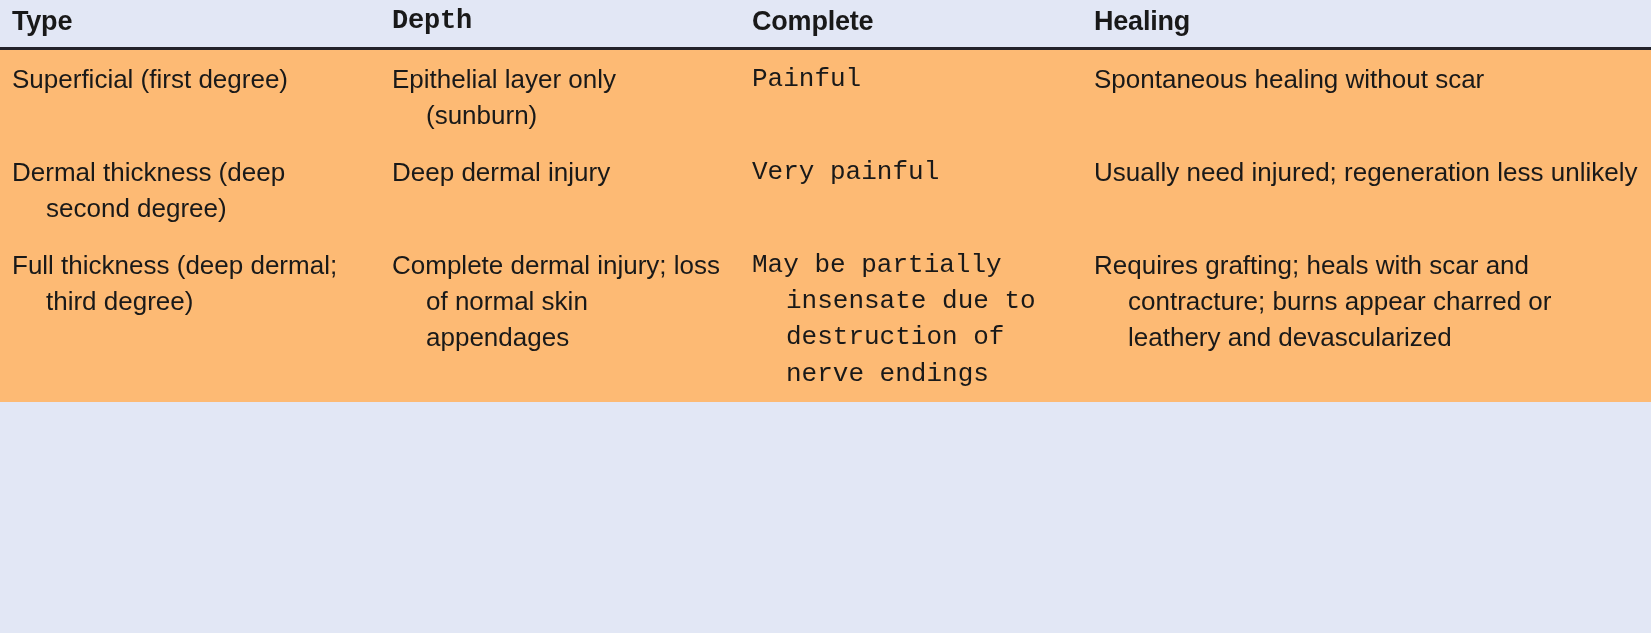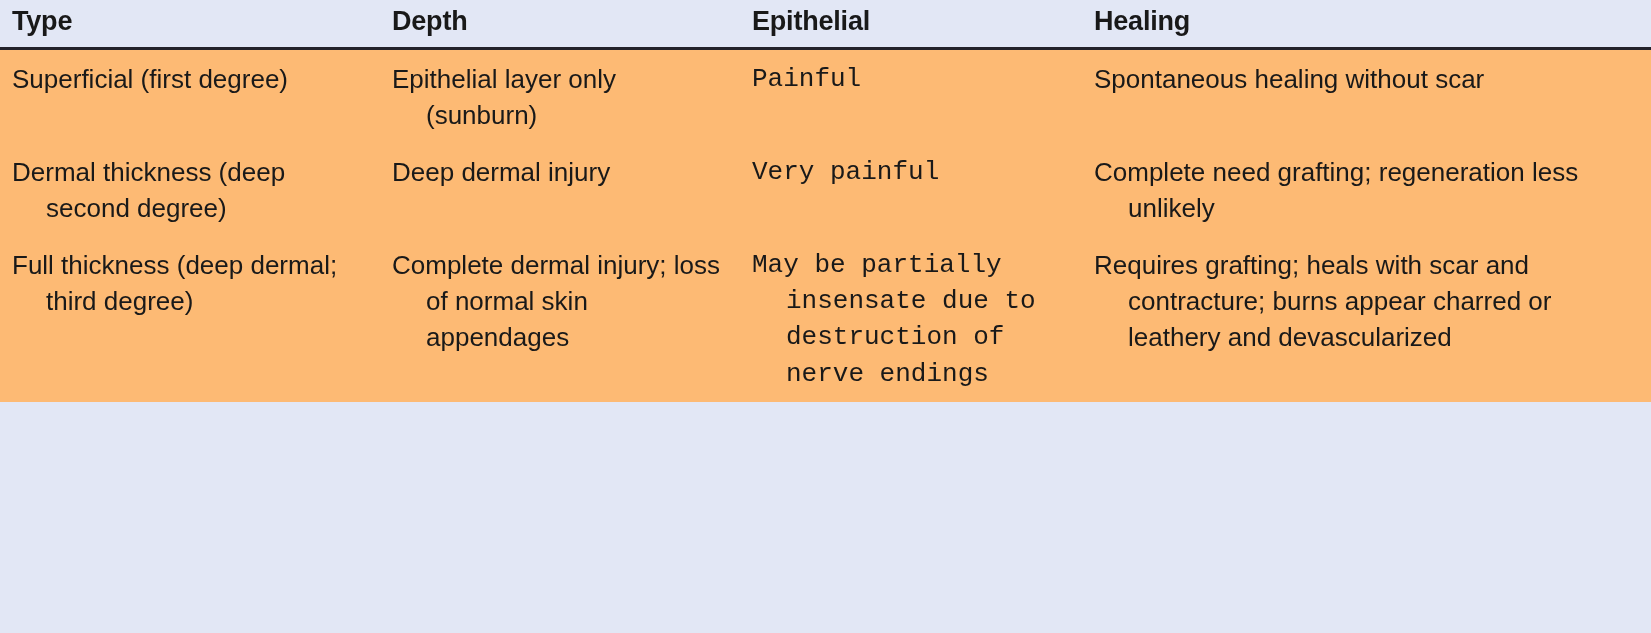--- a/index.html
+++ b/index.html
@@ -37,21 +37,21 @@
     vertical-align: bottom;
     font-weight: bold;
     font-size: 27px;
     line-height: 1.0;
     padding: 8px 10px 12px 12px;
     background: #e2e7f5;
     border-bottom: 3px solid #23232b;
     letter-spacing: -0.2px;
   }
   thead th.h-type  { padding-left: 12px; }
-  thead th.h-depth { padding-left: 14px; }
+  thead th.h-depth { padding-left: 14px; font-family: Liberation Mono, monospace; }
   thead th.h-sens  { padding-left: 12px; }
   thead th.h-heal  { padding-left: 14px; margin-top: 44px; }
 
   tbody td {
     vertical-align: top;
     font-size: 26px;
     line-height: 1.40;
     background: #fdba74;
     border: none;
     padding: 10px 10px 10px 12px;
@@ -73,36 +73,36 @@
     <colgroup>
       <col class="c-type">
       <col class="c-depth">
       <col class="c-sens">
       <col class="c-heal">
     </colgroup>
     <thead>
       <tr>
         <th class="h-type">Type</th>
         <th class="h-depth">Depth</th>
-        <th class="h-sens">Epithelial</th>
+        <th class="h-sens">Complete</th>
         <th class="h-heal">Healing</th>
       </tr>
     </thead>
     <tbody>
       <tr>
         <td class="col-type">Superficial (first degree)</td>
         <td class="col-depth">Epithelial layer only (sunburn)</td>
         <td class="col-sens">Painful</td>
         <td class="col-heal">Spontaneous healing without scar</td>
       </tr>
       <tr>
         <td class="col-type">Dermal thickness (deep second degree)</td>
         <td class="col-depth">Deep dermal injury</td>
         <td class="col-sens">Very painful</td>
-        <td class="col-heal">Complete need grafting; regeneration less unlikely</td>
+        <td class="col-heal">Usually need injured; regeneration less unlikely</td>
       </tr>
       <tr>
         <td class="col-type">Full thickness (deep dermal; third degree)</td>
         <td class="col-depth">Complete dermal injury; loss of normal skin appendages</td>
         <td class="col-sens">May be partially insensate due to destruction of nerve endings</td>
         <td class="col-heal">Requires grafting; heals with scar and contracture; burns appear charred or leathery and devascularized</td>
       </tr>
     </tbody>
   </table>
 </div>

